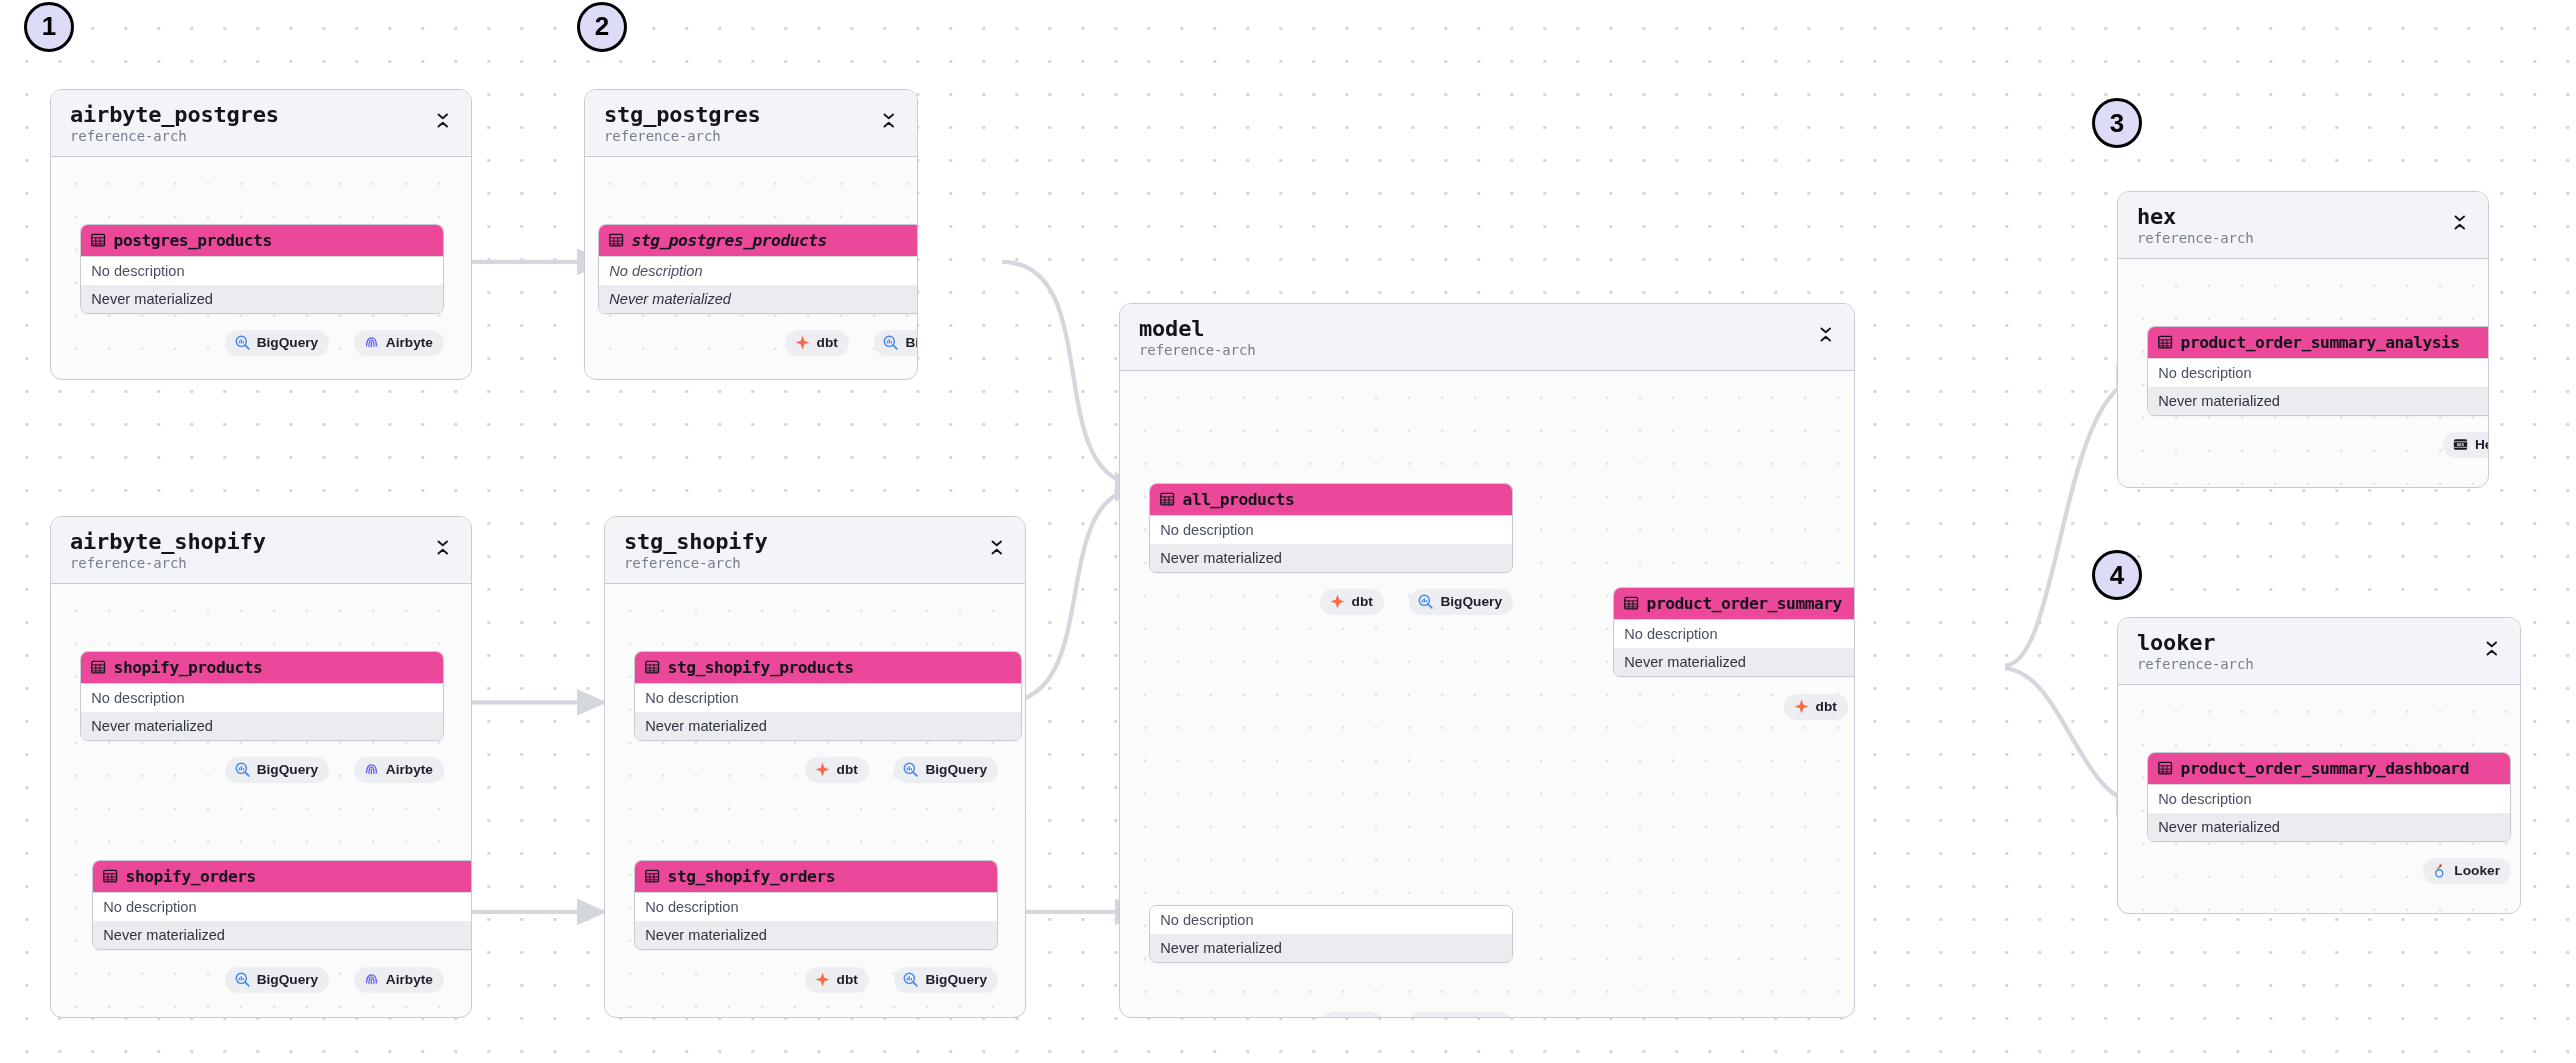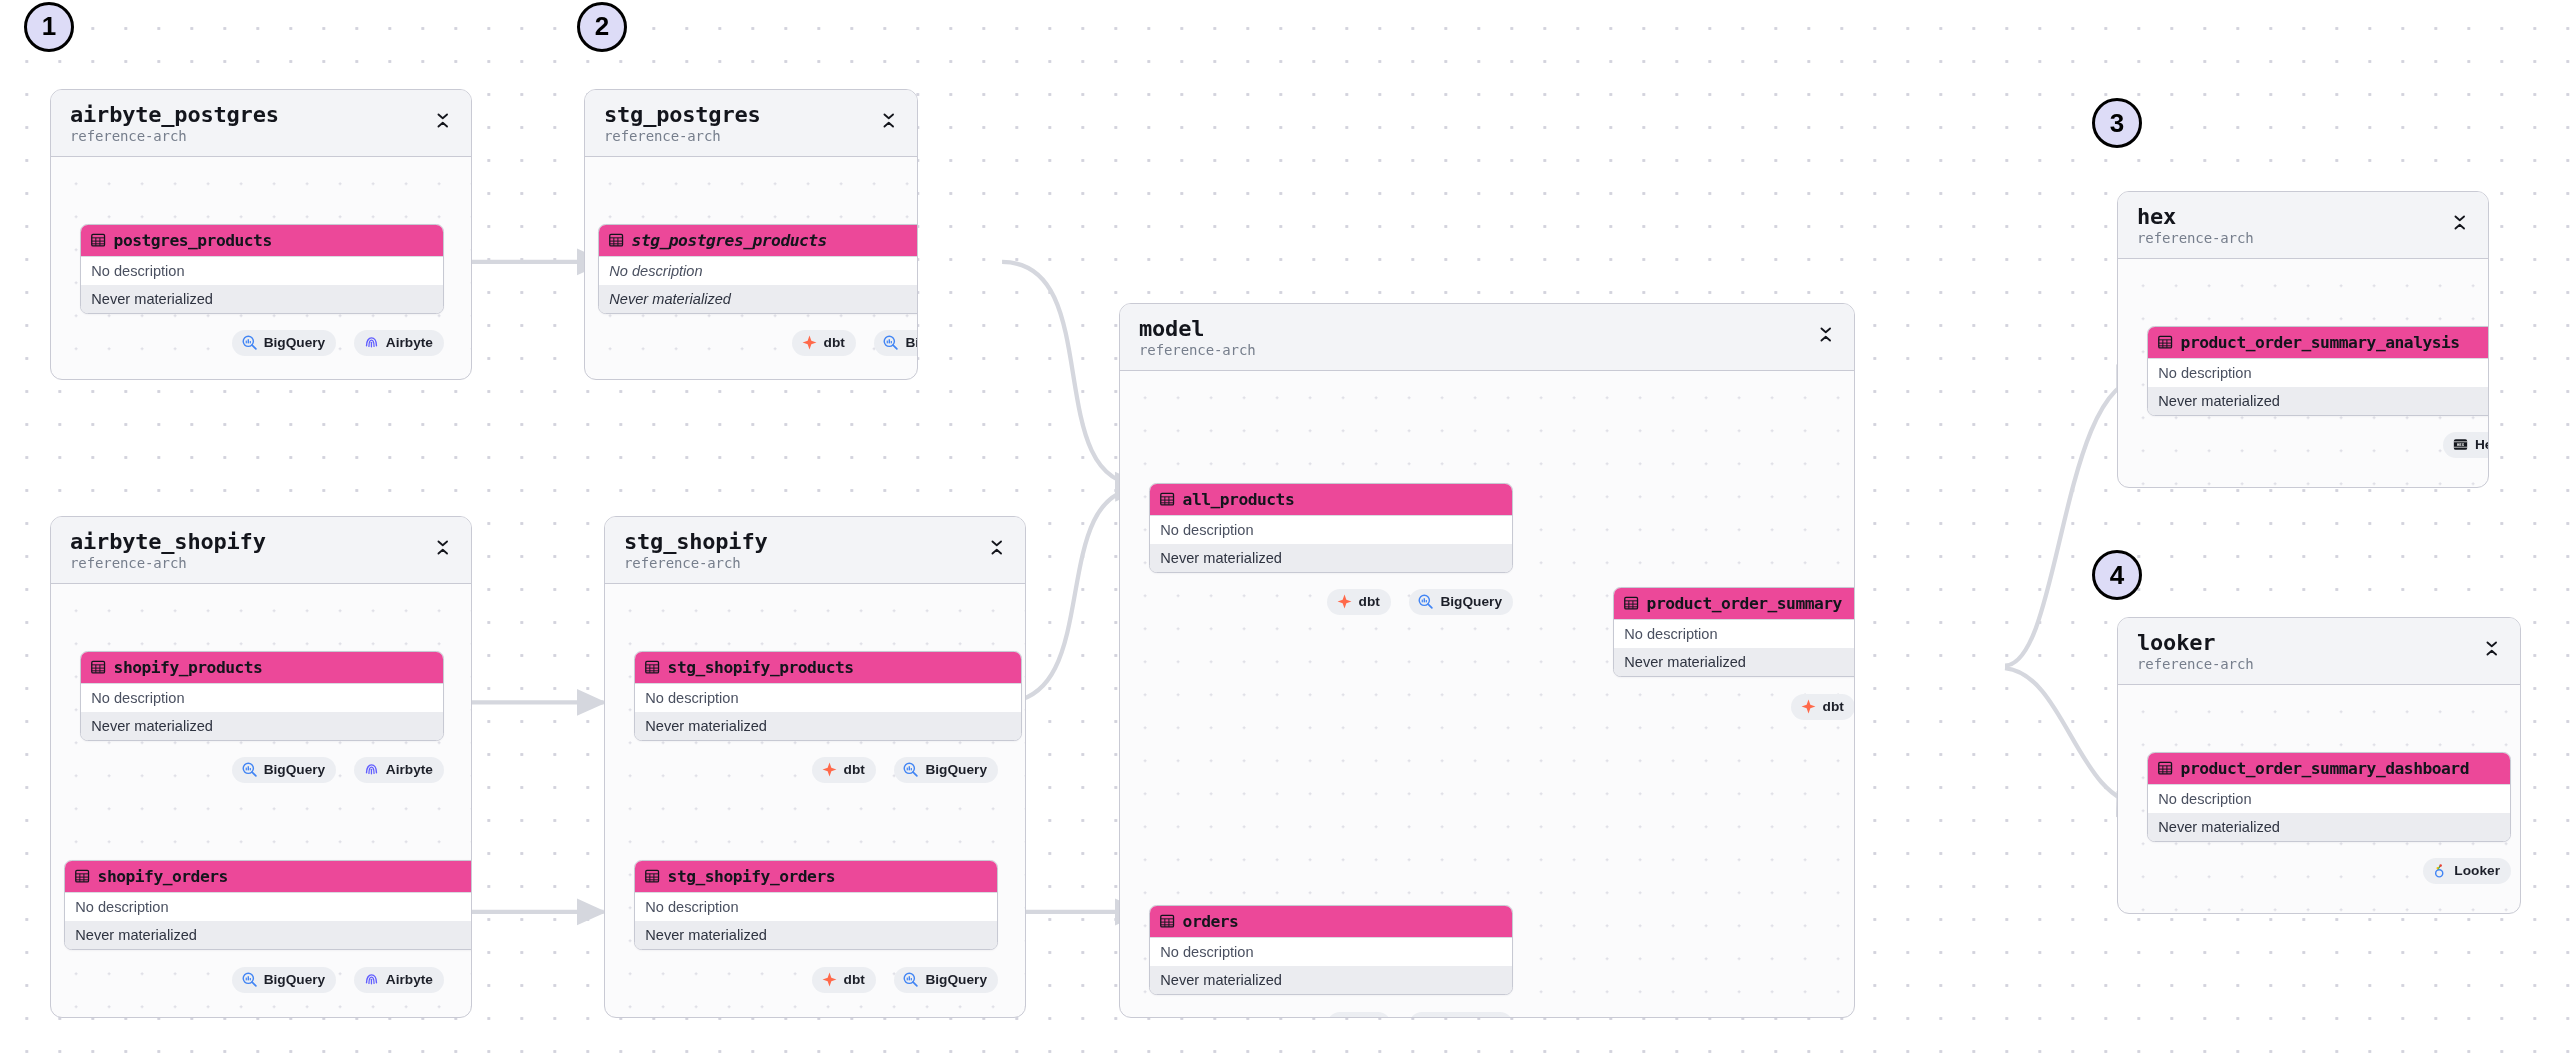--- a/index.html
+++ b/index.html
@@ -100,21 +100,21 @@
     font-size: 14.6px;
     color: #4a5060;
     background: #ffffff;
     white-space: nowrap;
   }
   .node-row.alt { background: #ebecf0; color: #2e3340; }
 
   
   .badges {
     position: absolute;
-    display: flex; gap: 18px; align-items: center;
+    display: flex; gap: 25px; align-items: center;
   }
   .badge {
     display: inline-flex; align-items: center; gap: 6px;
     background: #eceef2;
     border-radius: 858px;
     padding: 4.3px 11px 4.3px 8.6px;
     font-size: 13.7px;
     font-weight: 700;
     color: #1c1f29;
     white-space: nowrap;
@@ -290,21 +290,21 @@
             </div>
             <div class="badge">
               <svg class="badge-ico" width="17" height="17" viewBox="0 0 24 24">
                 <path d="M5 16.5 C5 9.8 8 5.5 12 5.5 C16 5.5 19 9.8 19 16.5" fill="none" stroke="#615eff" stroke-width="2" stroke-linecap="round"></path>
                 <path d="M8.4 17.5 C8.4 12 9.9 8.6 12 8.6 C14.1 8.6 15.6 12 15.6 17.5" fill="none" stroke="#615eff" stroke-width="1.8" stroke-linecap="round"></path>
                 <path d="M11.9 18 L11.9 11.8" stroke="#615eff" stroke-width="1.8" stroke-linecap="round"></path>
               </svg>
               <span>Airbyte</span>
             </div>
           </div>
-          <div class="node" style="left: 13px; top: 276px; width: 439px;">
+          <div class="node" style="left: 41px; top: 276px; width: 439px;">
             <div class="node-head">
               <svg class="table-icon" width="16.3" height="16.3" viewBox="0 0 24 24">
                 <rect x="2.6" y="3.6" width="18.8" height="16.8" rx="1.8" fill="none" stroke="#13151c" stroke-width="1.9"></rect>
                 <path d="M2.6 8.6 H21.4 M2.6 13.4 H21.4 M2.6 17.4 H21.4 M8.6 8.6 V20.4 M14.6 8.6 V20.4" stroke="#13151c" stroke-width="1.4"></path>
               </svg>
               <span class="node-title">shopify_orders</span>
             </div>
             <div class="node-row">No description</div>
             <div class="node-row alt">Never materialized</div>
           </div>
@@ -441,27 +441,20 @@
                 <circle cx="10.3" cy="10.3" r="7.2" fill="none" stroke="#4285f4" stroke-width="2"></circle>
                 <rect x="9.3" y="7.4" width="2" height="5.8" fill="#4285f4"></rect>
                 <rect x="6.6" y="9.3" width="1.7" height="3.9" fill="#4285f4"></rect>
                 <rect x="12.3" y="9.9" width="1.7" height="3.3" fill="#4285f4"></rect>
                 <path d="M15.6 15.6 L21 21" stroke="#4285f4" stroke-width="2.4" stroke-linecap="round"></path>
               </svg>
               <span>BigQuery</span>
             </div>
           </div>
           <div class="node" style="left: 29px; top: 534px; width: 364px;">
-            <div class="node-head">
-              <svg class="table-icon" width="16.3" height="16.3" viewBox="0 0 24 24">
-                <rect x="2.6" y="3.6" width="18.8" height="16.8" rx="1.8" fill="none" stroke="#13151c" stroke-width="1.9"></rect>
-                <path d="M2.6 8.6 H21.4 M2.6 13.4 H21.4 M2.6 17.4 H21.4 M8.6 8.6 V20.4 M14.6 8.6 V20.4" stroke="#13151c" stroke-width="1.4"></path>
-              </svg>
-              <span class="node-title">orders</span>
-            </div>
             <div class="node-row">No description</div>
             <div class="node-row alt">Never materialized</div>
           </div>
           <div class="badges" style="left: 29px; top: 641px; width: 364px; justify-content: flex-end;">
             <div class="badge">
               <svg class="badge-ico" width="17" height="17" viewBox="0 0 24 24">
                 <path d="M12 2.2 L14.6 9.4 L21.8 12 L14.6 14.6 L12 21.8 L9.4 14.6 L2.2 12 L9.4 9.4 Z" fill="#ff694a"></path>
               </svg>
               <span>dbt</span>
             </div>

